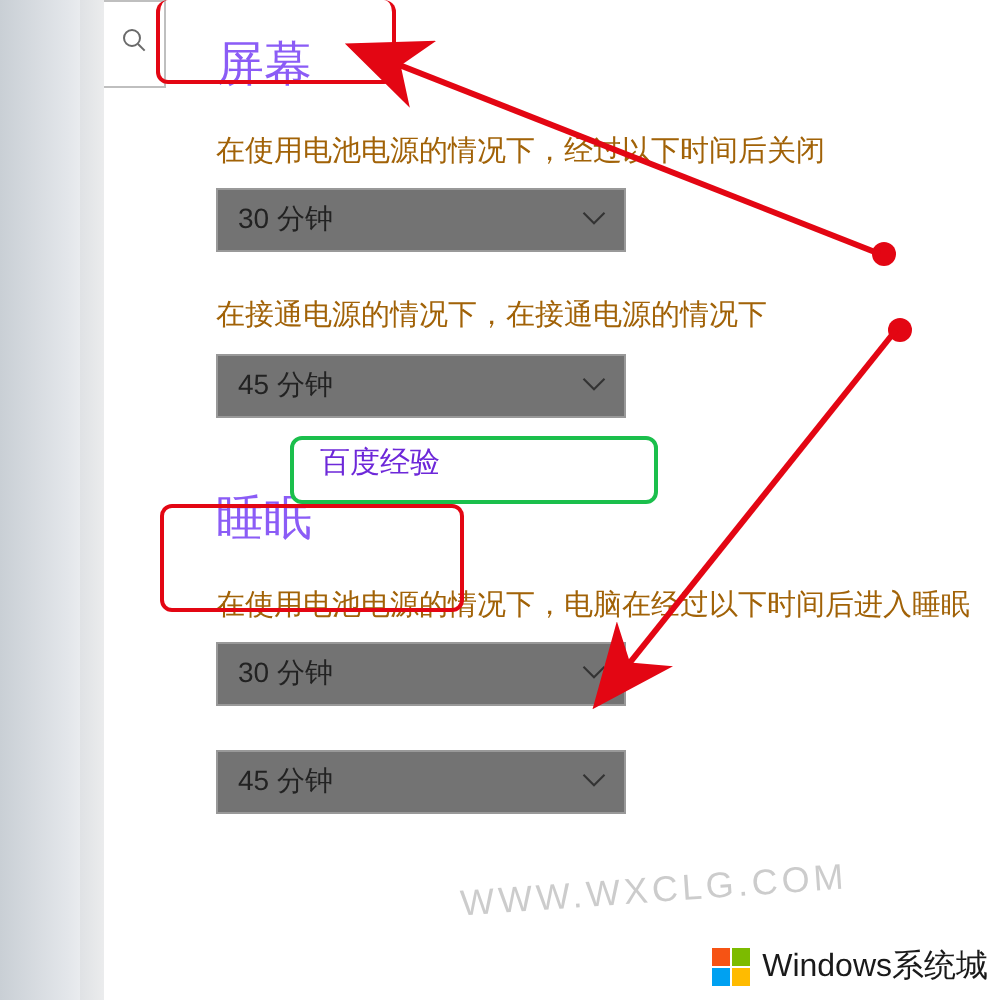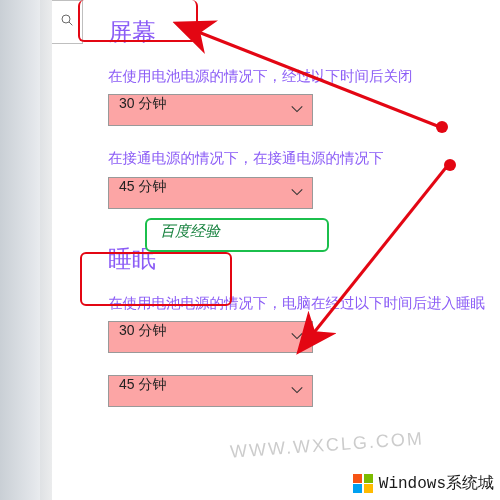--- a/index.html
+++ b/index.html
@@ -4,31 +4,31 @@
 <style>
   html,body{margin:0;padding:0;font-family:"Microsoft YaHei","Segoe UI",sans-serif;background:#f2f2f2;}
   .viewport{width:500px;height:500px;position:relative;overflow:hidden;background:#fff;}
   .left-gutter{position:absolute;left:0;top:0;width:52px;height:100%;background:linear-gradient(to right,#c9cfd5 0%,#e3e6ea 65%,#f5f6f7 100%);}
   .left-gutter::after{content:"";position:absolute;right:0;top:0;width:12px;height:100%;background:rgba(0,0,0,0.04);}
   .search-fragment{position:absolute;left:52px;top:0;width:30px;height:42px;border:1px solid #bfbfbf;border-left:none;background:#fff;display:flex;align-items:center;justify-content:center;color:#6a6a6a;}
   .search-fragment svg{width:16px;height:16px;stroke:#6a6a6a;fill:none;stroke-width:1.5;}
   .content{position:absolute;left:108px;top:0;right:0;padding-top:10px;}
   h2.section-title{font-size:24px;font-weight:400;color:#8b5cf6;margin:6px 0 18px;}
   .setting-block{margin-bottom:22px;}
-  .setting-label{font-size:14.5px;color:#8b5cf6;margin-bottom:8px;line-height:1.4;}
-  .combo{width:183px;height:30px;border:1px solid #999;background:#fca5a5;position:relative;display:flex;padding:0 10px;font-size:14px;color:#222;cursor:pointer;}
+  .setting-label{font-size:14.5px;color:#a16207;margin-bottom:8px;line-height:1.4;}
+  .combo{width:183px;height:30px;border:1px solid #999;background:#737373;position:relative;display:flex;align-items:center;padding:0 10px;font-size:14px;color:#222;cursor:pointer;}
   .combo .chev{position:absolute;right:8px;top:7px;width:14px;height:14px;}
   .combo .chev svg{stroke:#333;fill:none;stroke-width:1.2;}
   
   .anno{position:absolute;pointer-events:none;}
   .red-box{border:2.5px solid #e30613;border-radius:6px;}
   .green-box{border:2.5px solid #1bbf4c;border-radius:6px;background:#fff;}
-  .green-text{position:absolute;font-size:15px;color:#15803d;font-weight:500;font-style:italic;}
+  .green-text{position:absolute;font-size:15px;color:#6d28d9;font-weight:500;}
   .watermark{position:absolute;font-size:18px;color:rgba(120,120,120,0.38);letter-spacing:2px;transform:rotate(-4deg);}
-  .wm-logo{position:absolute;right:6px;bottom:6px;display:flex;align-items:center;font-size:16px;color:#1a1a1a;font-family:Liberation Mono, monospace;}
+  .wm-logo{position:absolute;right:6px;bottom:6px;display:flex;align-items:center;font-size:16px;color:#1a1a1a;font-family:Liberation Sans, sans-serif;}
   .wm-logo .sq{display:inline-grid;grid-template-columns:9px 9px;grid-template-rows:9px 9px;gap:1.5px;margin-right:6px;}
   .wm-logo .sq span{display:block;}
   .red-dot{position:absolute;width:12px;height:12px;background:#e30613;border-radius:50%;}
   svg.arrow{position:absolute;overflow:visible;}
 </style>
 </head>
 <body>
 <div class="viewport">
 
   <div class="left-gutter"></div>

